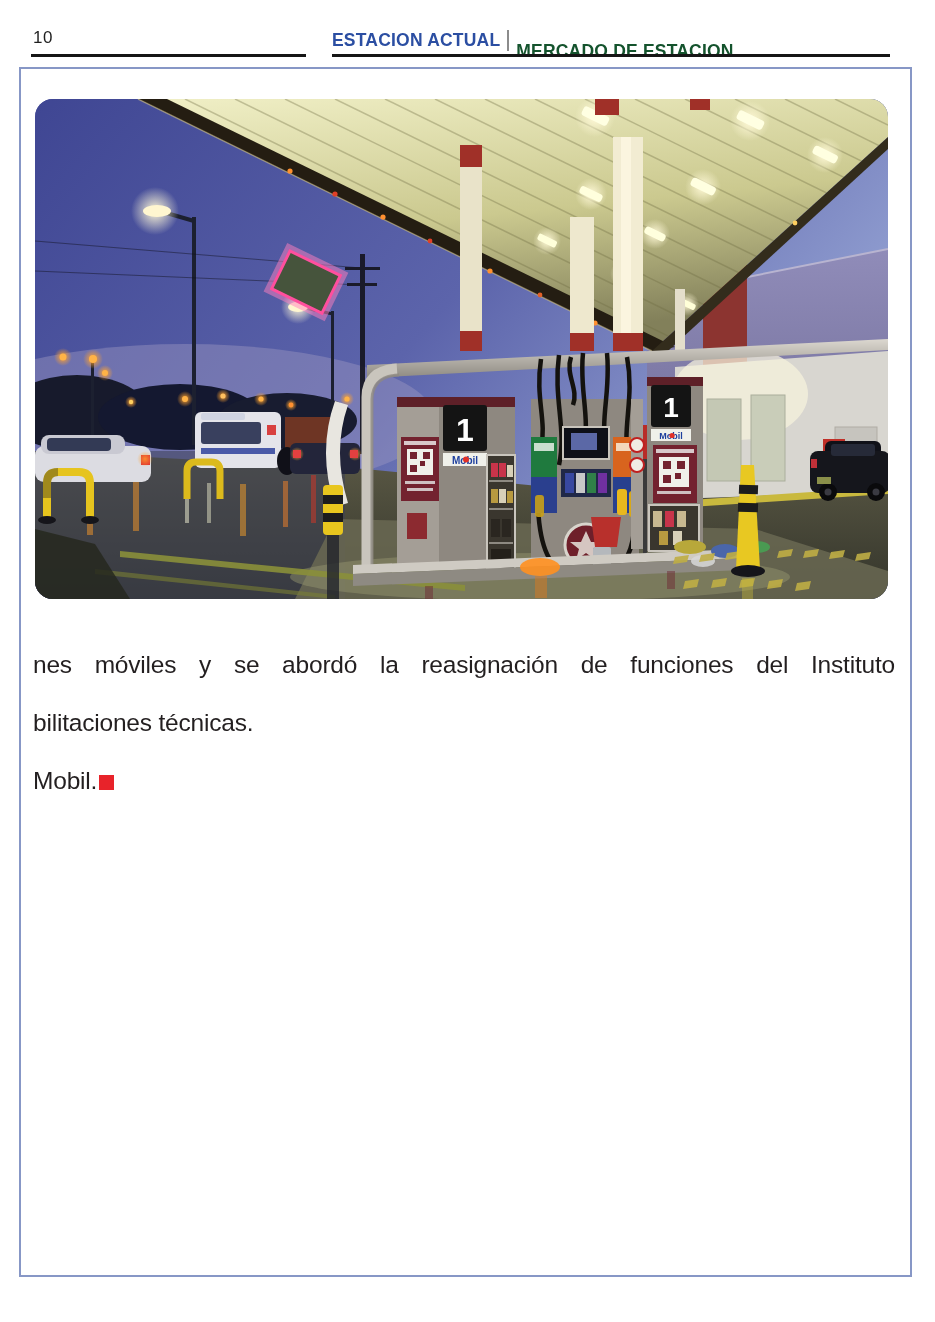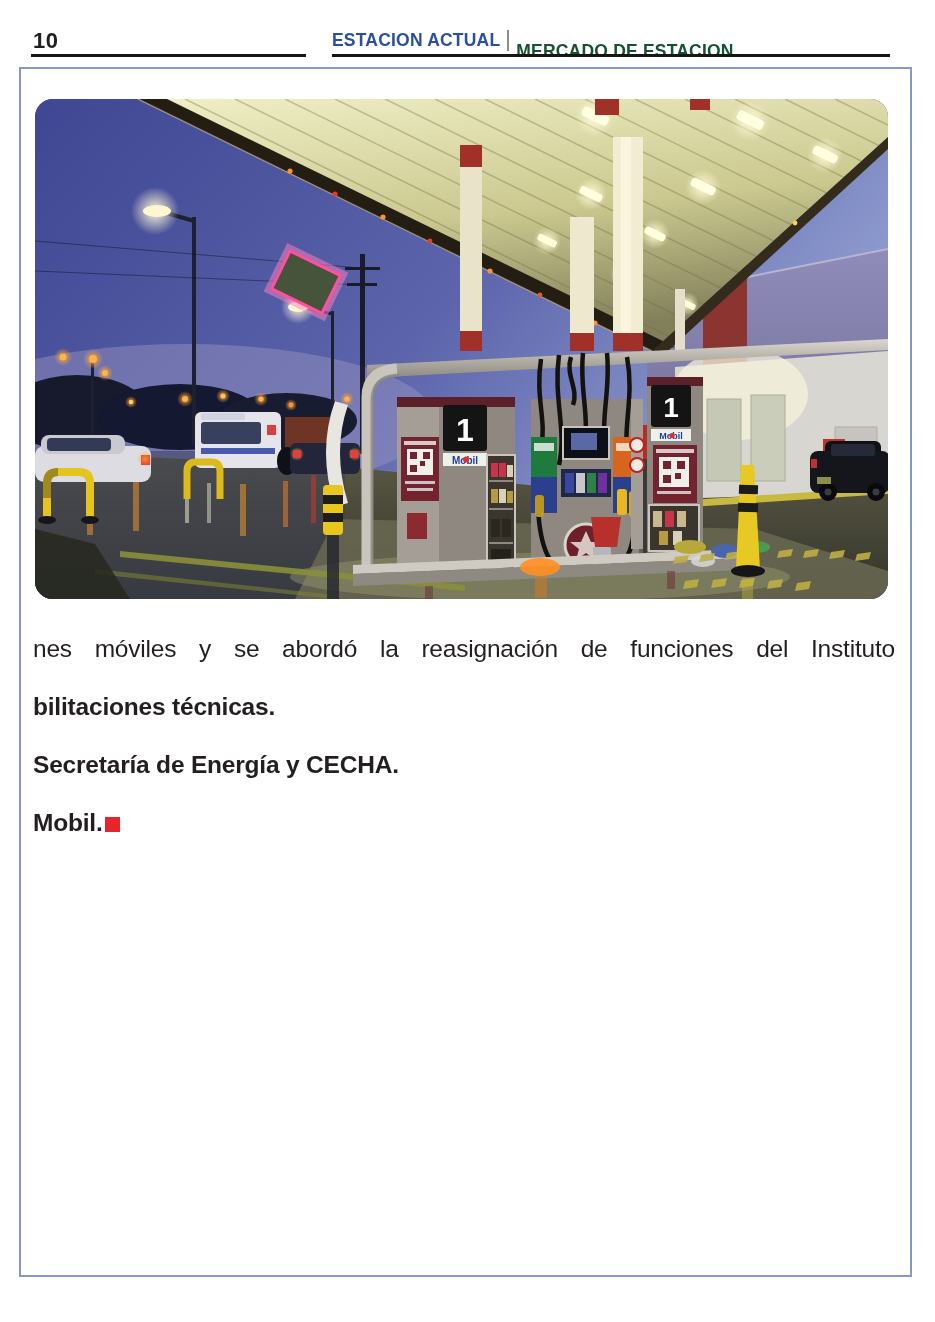--- a/index.html
+++ b/index.html
@@ -4,21 +4,21 @@
 <style>
   * { margin:0; padding:0; box-sizing:border-box; }
   html,body { background:#ffffff; }
   .page {
     position:relative; width:935px; height:1322px; background:#ffffff;
     font-family:"Liberation Sans", sans-serif; overflow:hidden;
   }
   
   .page-number {
     position:absolute; left:33px; top:28px;
-    font-size:22px; font-weight:bold; color:#1f1f1f; letter-spacing:.5px;
+    font-size:17px; font-weight:normal; color:#1f1f1f; letter-spacing:.5px;
   }
   .rule-left {
     position:absolute; left:31px; top:54px; width:275px; height:2.5px; background:#161616;
   }
   .header-titles {
     position:absolute; left:332px; top:28px; height:25px;
     display:flex; align-items:center; gap:7px; white-space:nowrap;
   }
   .section-blue { color:#2b4ea2; font-weight:bold; font-size:17.5px; letter-spacing:.2px; }
   .vsep { width:2px; height:21px; background:#8c8c8c; }
@@ -31,28 +31,28 @@
     position:absolute; left:19px; top:67px; width:893px; height:1210px;
     border:2px solid #8797c6; background:#ffffff;
   }
   .photo {
     position:absolute; left:35px; top:99px; width:853px; height:500px;
     border-radius:18px; overflow:hidden; background:#4a4f9e;
   }
   .photo svg { display:block; }
   
   .body-text {
-    position:absolute; left:33px; top:620px; width:862px;
+    position:absolute; left:33px; top:636px; width:862px;
     font-size:24.5px; color:#231f20; letter-spacing:-0.2px;
   }
   .tl {
     height:58px; line-height:58px; overflow:hidden;
     text-align:justify; text-align-last:justify; white-space:normal;
   }
-  .tl.end { text-align:center; text-align-last:left;font-weight:bold; }
+  .tl.end { text-align:center; text-align-last:left; }
   .end-mark {
     display:inline-block; width:15px; height:15px; background:#e8232a;
     margin-left:2px; position:relative; top:1px;
   }
 </style>
 </head>
 <body>
 
 <div class="page">
 
@@ -456,19 +456,18 @@
         <rect x="703" y="404" width="20" height="9" fill="#1c1c1c" transform="rotate(2 713 408)"></rect>
         <ellipse cx="713" cy="472" rx="17" ry="6" fill="#15151a"></ellipse>
         <rect x="707" y="479" width="11" height="21" fill="#c8b83a" opacity="0.4"></rect>
       </g>
     </svg>
   </figure>
 
   <div class="body-text">
     <div class="tl">nes móviles y se abordó la reasignación de funciones del Instituto</div>
     <div class="tl end">bilitaciones técnicas.</div>
-    <div class="tl end">Secretaría de Energía y CECHA.</div>
     <div class="tl end">
       <span>Mobil.</span><span class="end-mark"></span>
     </div>
   </div>
 
 </div>
 
 </body></html>

